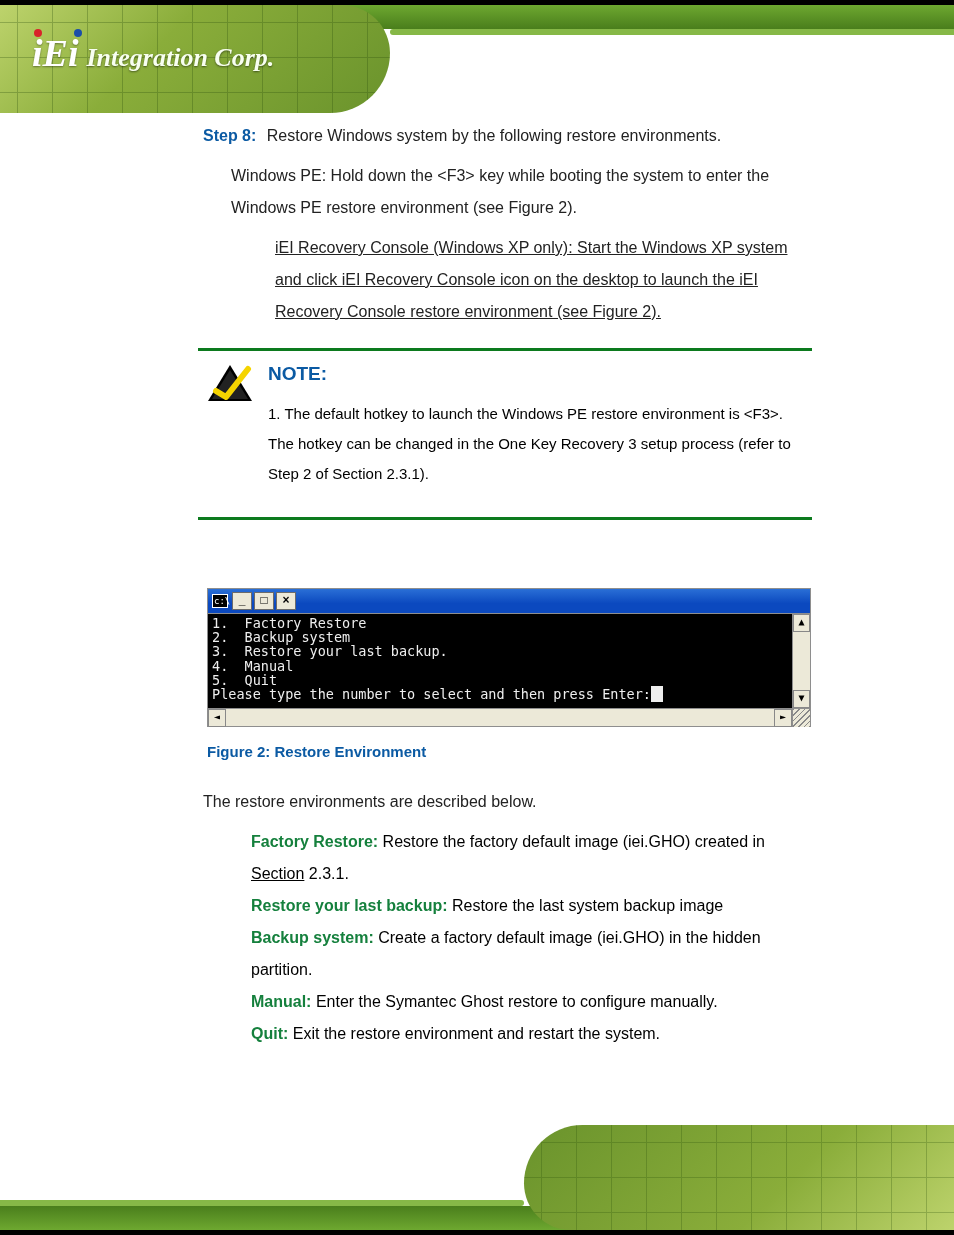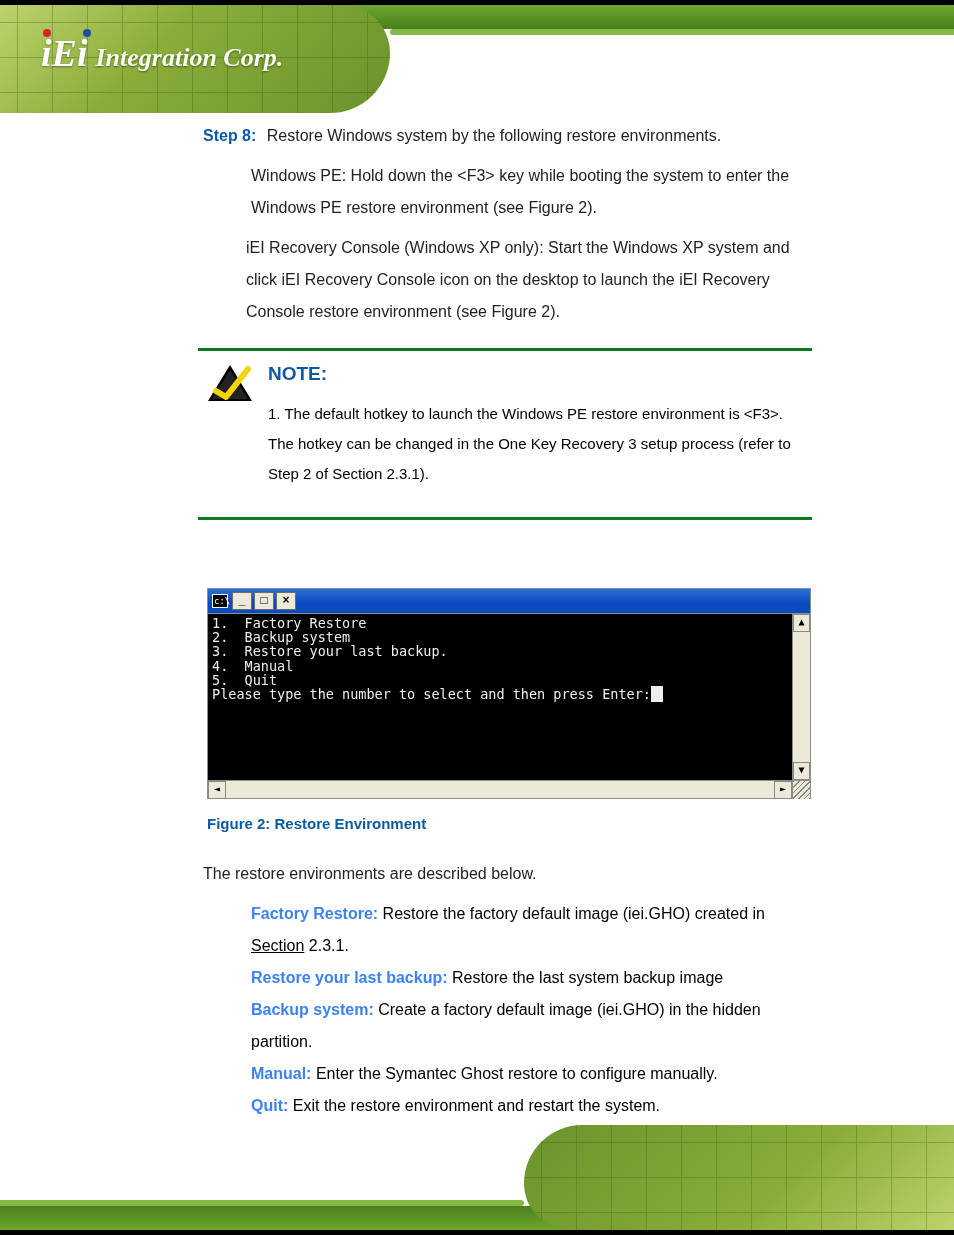--- a/index.html
+++ b/index.html
@@ -58,21 +58,20 @@
       gap: 8px;
     }
     .logo-iei {
       position: relative;
       font-family: Georgia, serif;
       font-weight: bold;
       font-style: italic;
       font-size: 38px;
       color: #fff;
       text-shadow: 0 1px 2px rgba(0,0,0,0.4);
-      margin-left: 9px;
     }
     .logo-dot-red {
       position: absolute;
       width: 8px; height: 8px; border-radius: 50%;
       background: #d8232a;
       top: -2px; left: 2px;
     }
     .logo-dot-blue {
       position: absolute;
       width: 8px; height: 8px; border-radius: 50%;
@@ -213,21 +212,21 @@
       border-top: 1px solid #8e8e8e;
     }
     .cmd-body {
       flex: 1;
       background: #000;
       color: #eee;
       font-size: 13.5px;
       line-height: 1.05;
       padding: 2px 4px 14px 4px;
       white-space: pre;
-      height: 166px;
+      height: 94px;
       overflow: hidden;
       font-family: "Lucida Console", monospace;
     }
     .cmd-vscroll {
       width: 18px;
       background: #ece9d8;
       border-left: 1px solid #8e8e8e;
       display: flex; flex-direction: column;
     }
     .cmd-sbtn {
@@ -253,21 +252,21 @@
       font-weight: bold;
       color: #0b5aa3;
       font-size: 15px;
     }
     .hr-space { height: 26px; }
     .option-list {
       margin: 8px 145px 0 248px;
       font-size: 16px;
       line-height: 2.0;
     }
-    .opt-label { font-weight: bold; color: #3b82f6; }
+    .opt-label { font-weight: bold; color: #15803d; }
     .underline { text-decoration: underline; }
     .cursor {
       background: #eee; color: #000;
       padding: 0 2px;
     }
   </style>
 </head>
 <body>
 
 <div class="top-banner">
@@ -286,22 +285,22 @@
     </div>
   </div>
 </div>
 
 <div class="content">
   <div class="body-text">
     <p class="step-para">
       <span class="step-label">Step 8:</span>
       <span>Restore Windows system by the following restore environments.</span>
     </p>
-    <p class="step-para" style="margin-left:48px;">Windows PE: Hold down the &lt;F3&gt; key while booting the system to enter the Windows PE restore environment (see Figure 2).</p>
-    <p class="step-para" style="margin-left:43px;">iEI Recovery Console (Windows XP only): Start the Windows XP system and click iEI Recovery Console icon on the desktop to launch the iEI Recovery Console restore environment (see Figure 2).</p>
+    <p class="step-para" style="margin-left:28px;">Windows PE: Hold down the &lt;F3&gt; key while booting the system to enter the Windows PE restore environment (see Figure 2).</p>
+    <p class="step-para" style="margin-left:72px;text-decoration:underline;">iEI Recovery Console (Windows XP only): Start the Windows XP system and click iEI Recovery Console icon on the desktop to launch the iEI Recovery Console restore environment (see Figure 2).</p>
   </div>
 
   <div class="note-block">
     <svg class="note-icon" viewBox="0 0 48 40">
       <polygon points="24,2 46,38 2,38" fill="#000"></polygon>
       <polygon points="24,7 42,36 6,36" fill="#222"></polygon>
       <polyline points="10,28 20,34 42,6" fill="none" stroke="#f5d400" stroke-width="6" stroke-linecap="round" stroke-linejoin="round"></polyline>
     </svg>
     <div class="note-title">NOTE:</div>
     <div class="note-text">1. The default hotkey to launch the Windows PE restore environment is &lt;F3&gt;. The hotkey can be changed in the One Key Recovery 3 setup process (refer to Step 2 of Section 2.3.1).</div>

